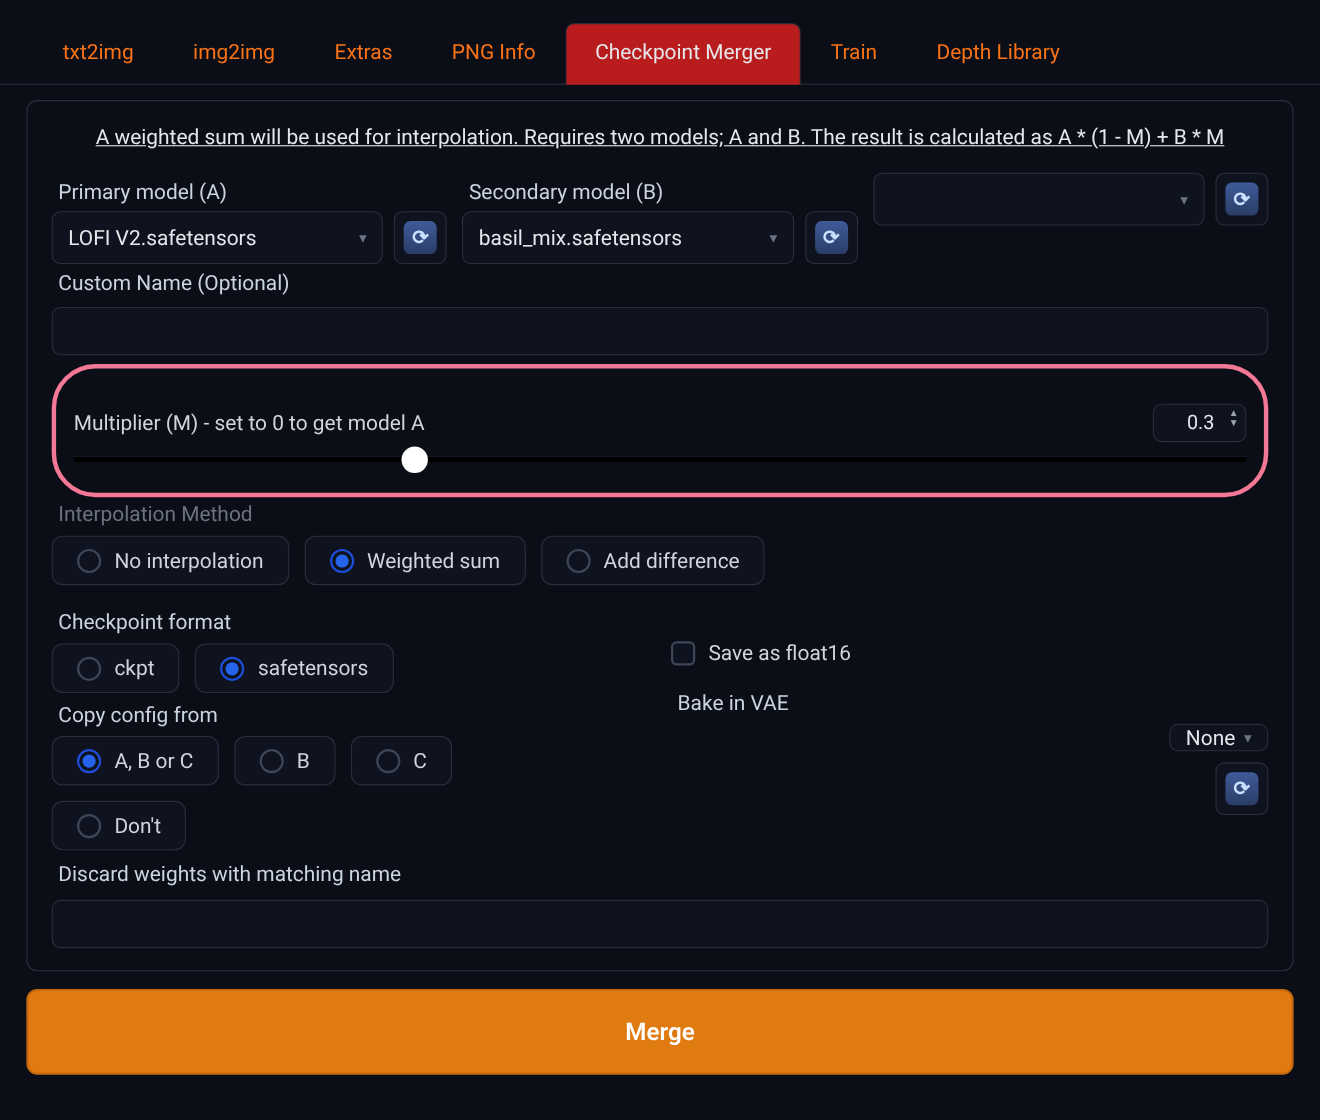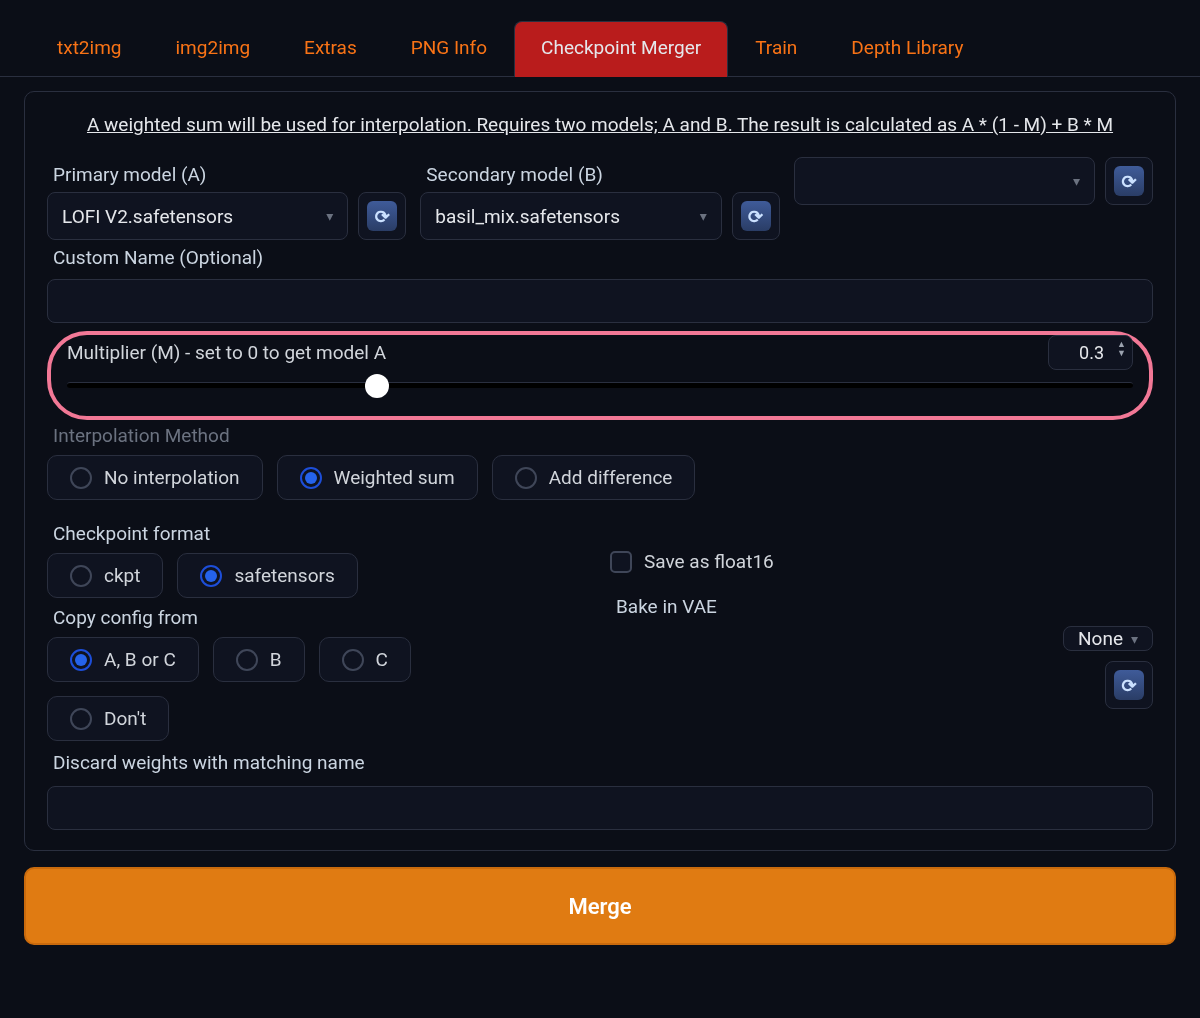--- a/index.html
+++ b/index.html
@@ -107,21 +107,21 @@
   border-radius: 8px;
   background: #0f1320;
   margin-top: 4px;
   color:#e5e7eb;
   padding:0 12px;
   font-size:18px;
 }
 .highlight-box {
   border: 4px solid #f27896;
   border-radius: 40px;
-  padding: 0 16px 28px 16px;
+  padding: 32px 16px 28px 16px;
   margin-top: 8px;
 }
 .slider-head {
   display: flex;
   justify-content: space-between;
   align-items: center;
   margin-bottom: 12px;
 }
 .num-input {
   background: #0f1320;

